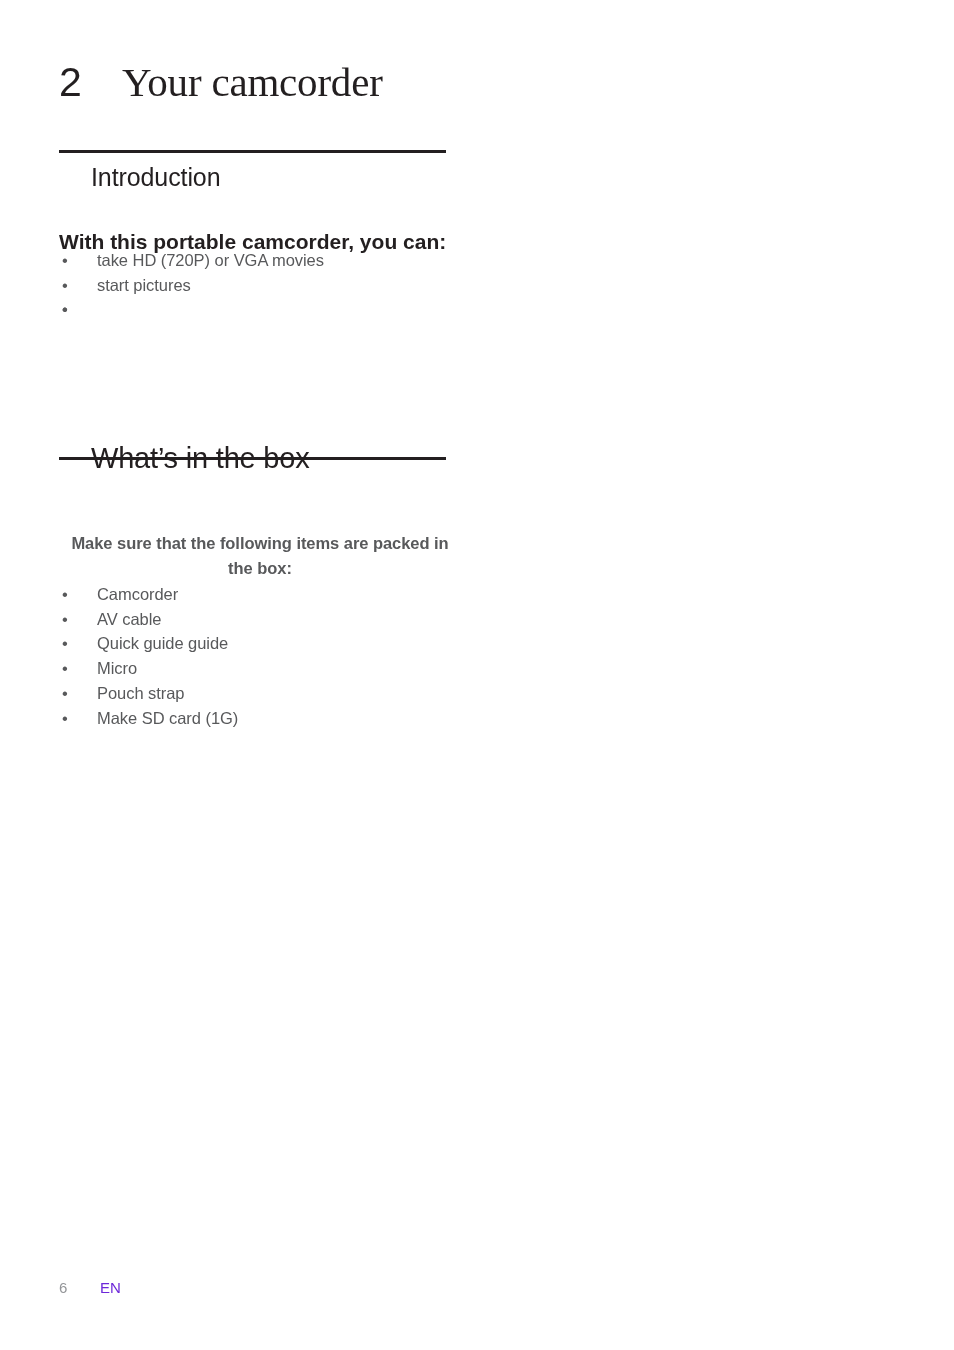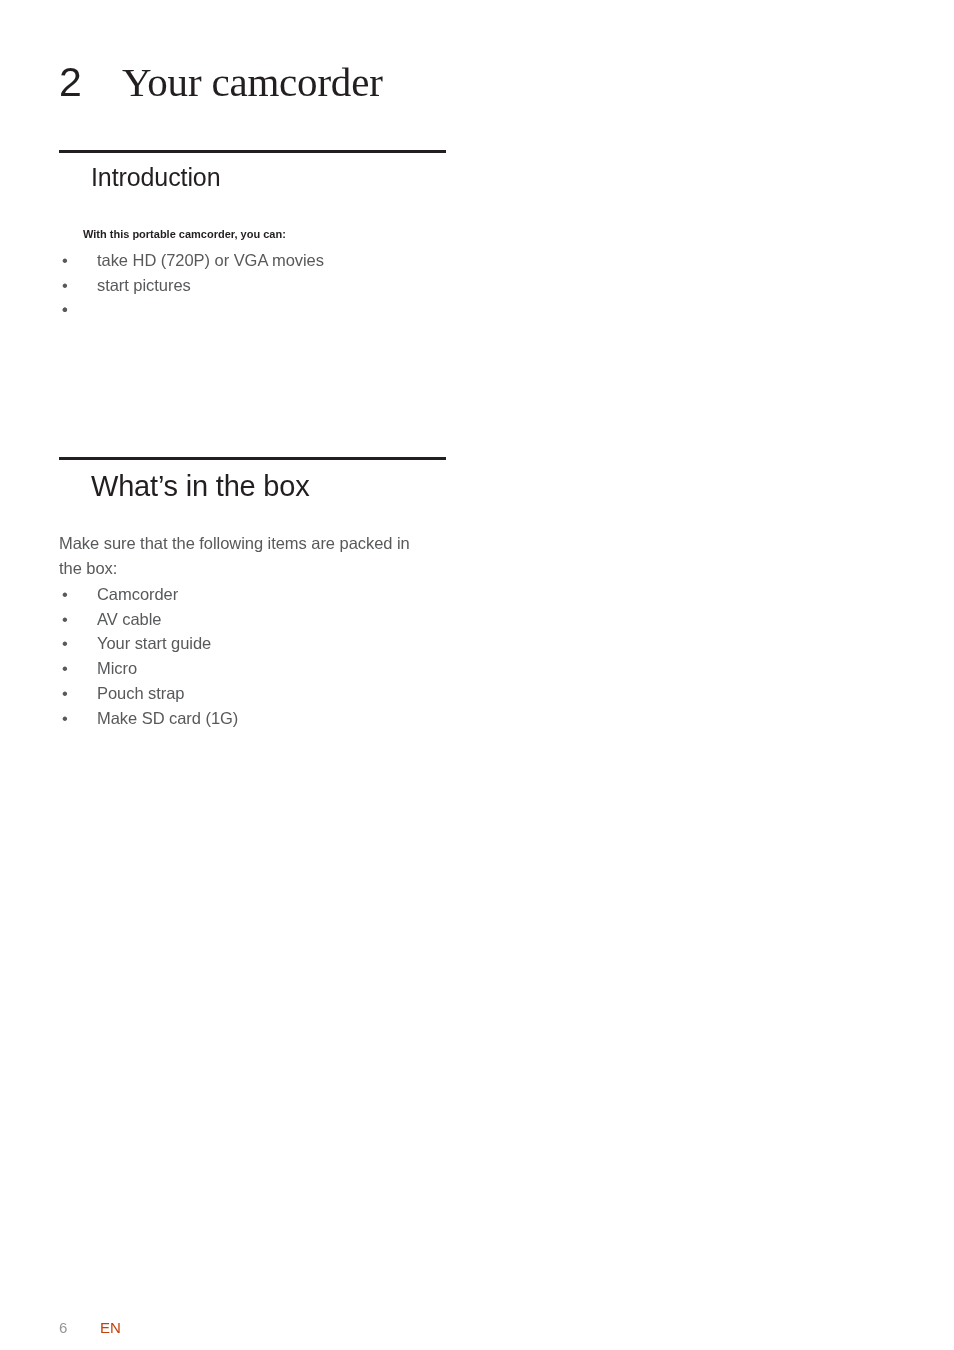--- a/index.html
+++ b/index.html
@@ -62,36 +62,35 @@
     line-height: 1.0;
     white-space: nowrap;
     margin-left: 32px;
   }
   .heading-introduction {
     top: 165px;
     font-size: 25px;
     letter-spacing: -0.1px;
   }
   .heading-whats-in-the-box {
-    top: 472px;
+    top: 444px;
     font-size: 29px;
     letter-spacing: -0.2px;
   }
 
   
   .intro-lead {
     position: absolute;
     left: 59px;
     top: 226px;
     width: 420px;
     color: #231f20;
-    font-size: 11px;
+    font-size: 21px;
     font-weight: 700;
     line-height: 1.55;
-    margin-left: 24px;
   }
 
   .list {
     position: absolute;
     left: 59px;
     width: 400px;
     margin: 0;
     padding: 0;
     list-style: none;
   }
@@ -111,28 +110,29 @@
     position: absolute;
     left: 3px;
     top: 0;
     color: #58595b;
     font-size: 16.5px;
     line-height: 24.7px;
   }
 
   .body-paragraph {
     position: absolute;
-    left: 59px;
+    left: 71px;
     top: 531px;
     width: 378px;
     color: #58595b;
     font-size: 16.5px;
-    font-weight: 400;
+    font-weight: 700;
     line-height: 24.7px;
     letter-spacing: -0.05px;
+    text-align: center;
   }
 
   
   .footer {
     position: absolute;
     left: 59px;
     top: 1280px;
     display: flex;
     align-items: baseline;
     font-size: 15px;
@@ -140,23 +140,22 @@
   }
   .footer-page-number {
     display: inline-block;
     width: 41px;
     flex: 0 0 41px;
     color: #939598;
     font-weight: 400;
   }
   .footer-language {
     display: inline-block;
-    color: #c2410c;
-    font-weight: 400;
-    margin-top: 40px;
+    color: #6d28d9;
+    font-weight: 400;
   }
 </style>
 </head>
 <body>
 
 <div class="page">
 
   <div class="chapter-title">
     <span class="chapter-number">2</span>
     <span class="chapter-name">Your camcorder</span>
@@ -195,21 +194,21 @@
     <li class="list-item">
       <span class="bullet">•</span>
       <span>Camcorder</span>
     </li>
     <li class="list-item">
       <span class="bullet">•</span>
       <span>AV cable</span>
     </li>
     <li class="list-item">
       <span class="bullet">•</span>
-      <span>Your start guide</span>
+      <span>Quick guide guide</span>
     </li>
     <li class="list-item">
       <span class="bullet">•</span>
       <span>Micro</span>
     </li>
     <li class="list-item">
       <span class="bullet">•</span>
       <span>Pouch strap</span>
     </li>
     <li class="list-item">

